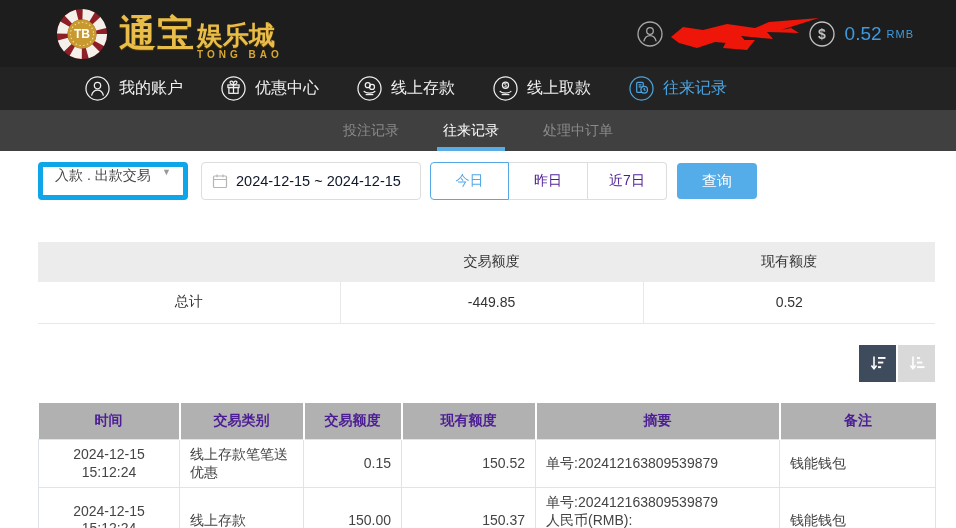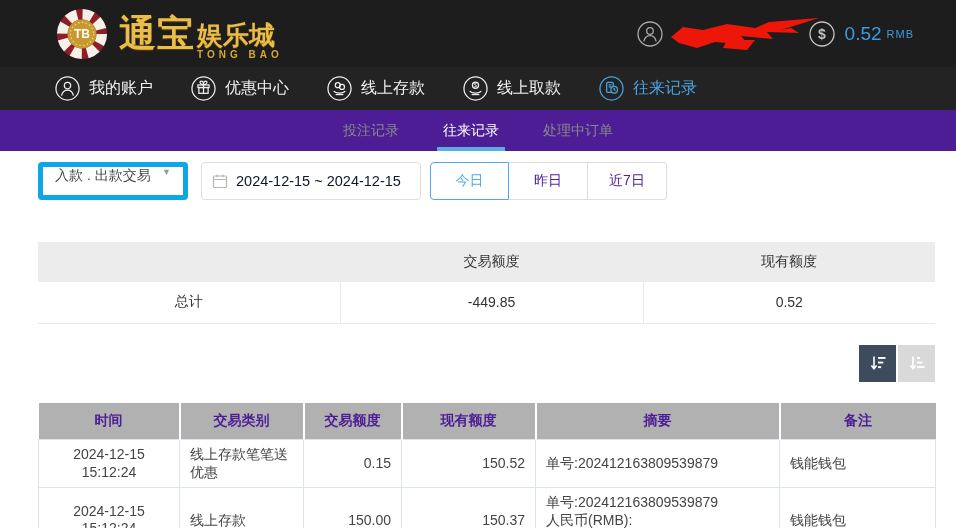--- a/index.html
+++ b/index.html
@@ -18,30 +18,30 @@
     text-shadow:0 1px 1px #5a3c00; }
   .brand-latin { font-size:10px; font-weight:bold; color:#d9a832; letter-spacing:4px; margin-top:0; }
   .topbar-right { display:flex; align-items:center; }
   .redacted-name { position:relative; width:134px; height:34px; margin:0 6px; }
   .redacted-name svg { position:absolute; left:0; top:0; overflow:visible; }
   .balance-val { margin-left:10px; color:#3d9be0; font-size:19px; }
   .balance-cur { margin-left:5px; color:#3d9be0; font-size:11px; letter-spacing:1px; }
 
   
   .mainnav { height:43px; background:#232323; display:flex; align-items:center;
-    padding-left:55px; gap:38px; }
+    padding-left:85px; gap:38px; }
   .nav-item { display:flex; align-items:center; gap:9px; color:#f0f0f0; font-size:16px;
     cursor:pointer; position:relative; }
   .nav-item.active { color:#4aa4e2; }
   .nav-item svg { display:block; }
   .notif-dot { position:absolute; top:-4px; right:-12px; width:8px; height:8px;
     border-radius:50%; background:radial-gradient(circle at 40% 40%, #f08a90 20%, #d8404e 70%); }
 
   
-  .subnav { height:41px; background:#4c1d95; display:flex; justify-content:center; }
+  .subnav { height:41px; background:#404040; display:flex; justify-content:center; }
   .subtab { padding:0 22px; line-height:41px; font-size:14px; color:#8a8a8a;
     position:relative; cursor:pointer; }
   .subtab.active { color:#fff; }
   .subtab.active::after { content:""; position:absolute; left:16px; right:16px; bottom:0;
     height:4px; background:#58ade4; }
 
   
   .content { padding:11px 21px 0 38px; }
   .filters { display:flex; align-items:center; height:38px; }
   .type-select { width:150px; height:38px; border:5px solid #0ea5e9; border-radius:4px;
@@ -199,20 +199,21 @@
         <rect x="1.5" y="3" width="13" height="11.5" rx="1"></rect>
         <path d="M1.5,6.5 L14.5,6.5 M5,1.5 L5,4.2 M11,1.5 L11,4.2"></path>
       </svg>
       <span>2024-12-15 ~ 2024-12-15</span>
     </div>
     <div class="btn-group">
       <button class="qbtn active">今日</button>
       <button class="qbtn">昨日</button>
       <button class="qbtn">近7日</button>
     </div>
+    <button class="query-btn">查询</button>
   </div>
 
   <table class="summary">
     <colgroup>
         <col style="width:302px">
         <col style="width:303px">
         <col style="width:292px">
       </colgroup>
     <thead>
       <tr>

